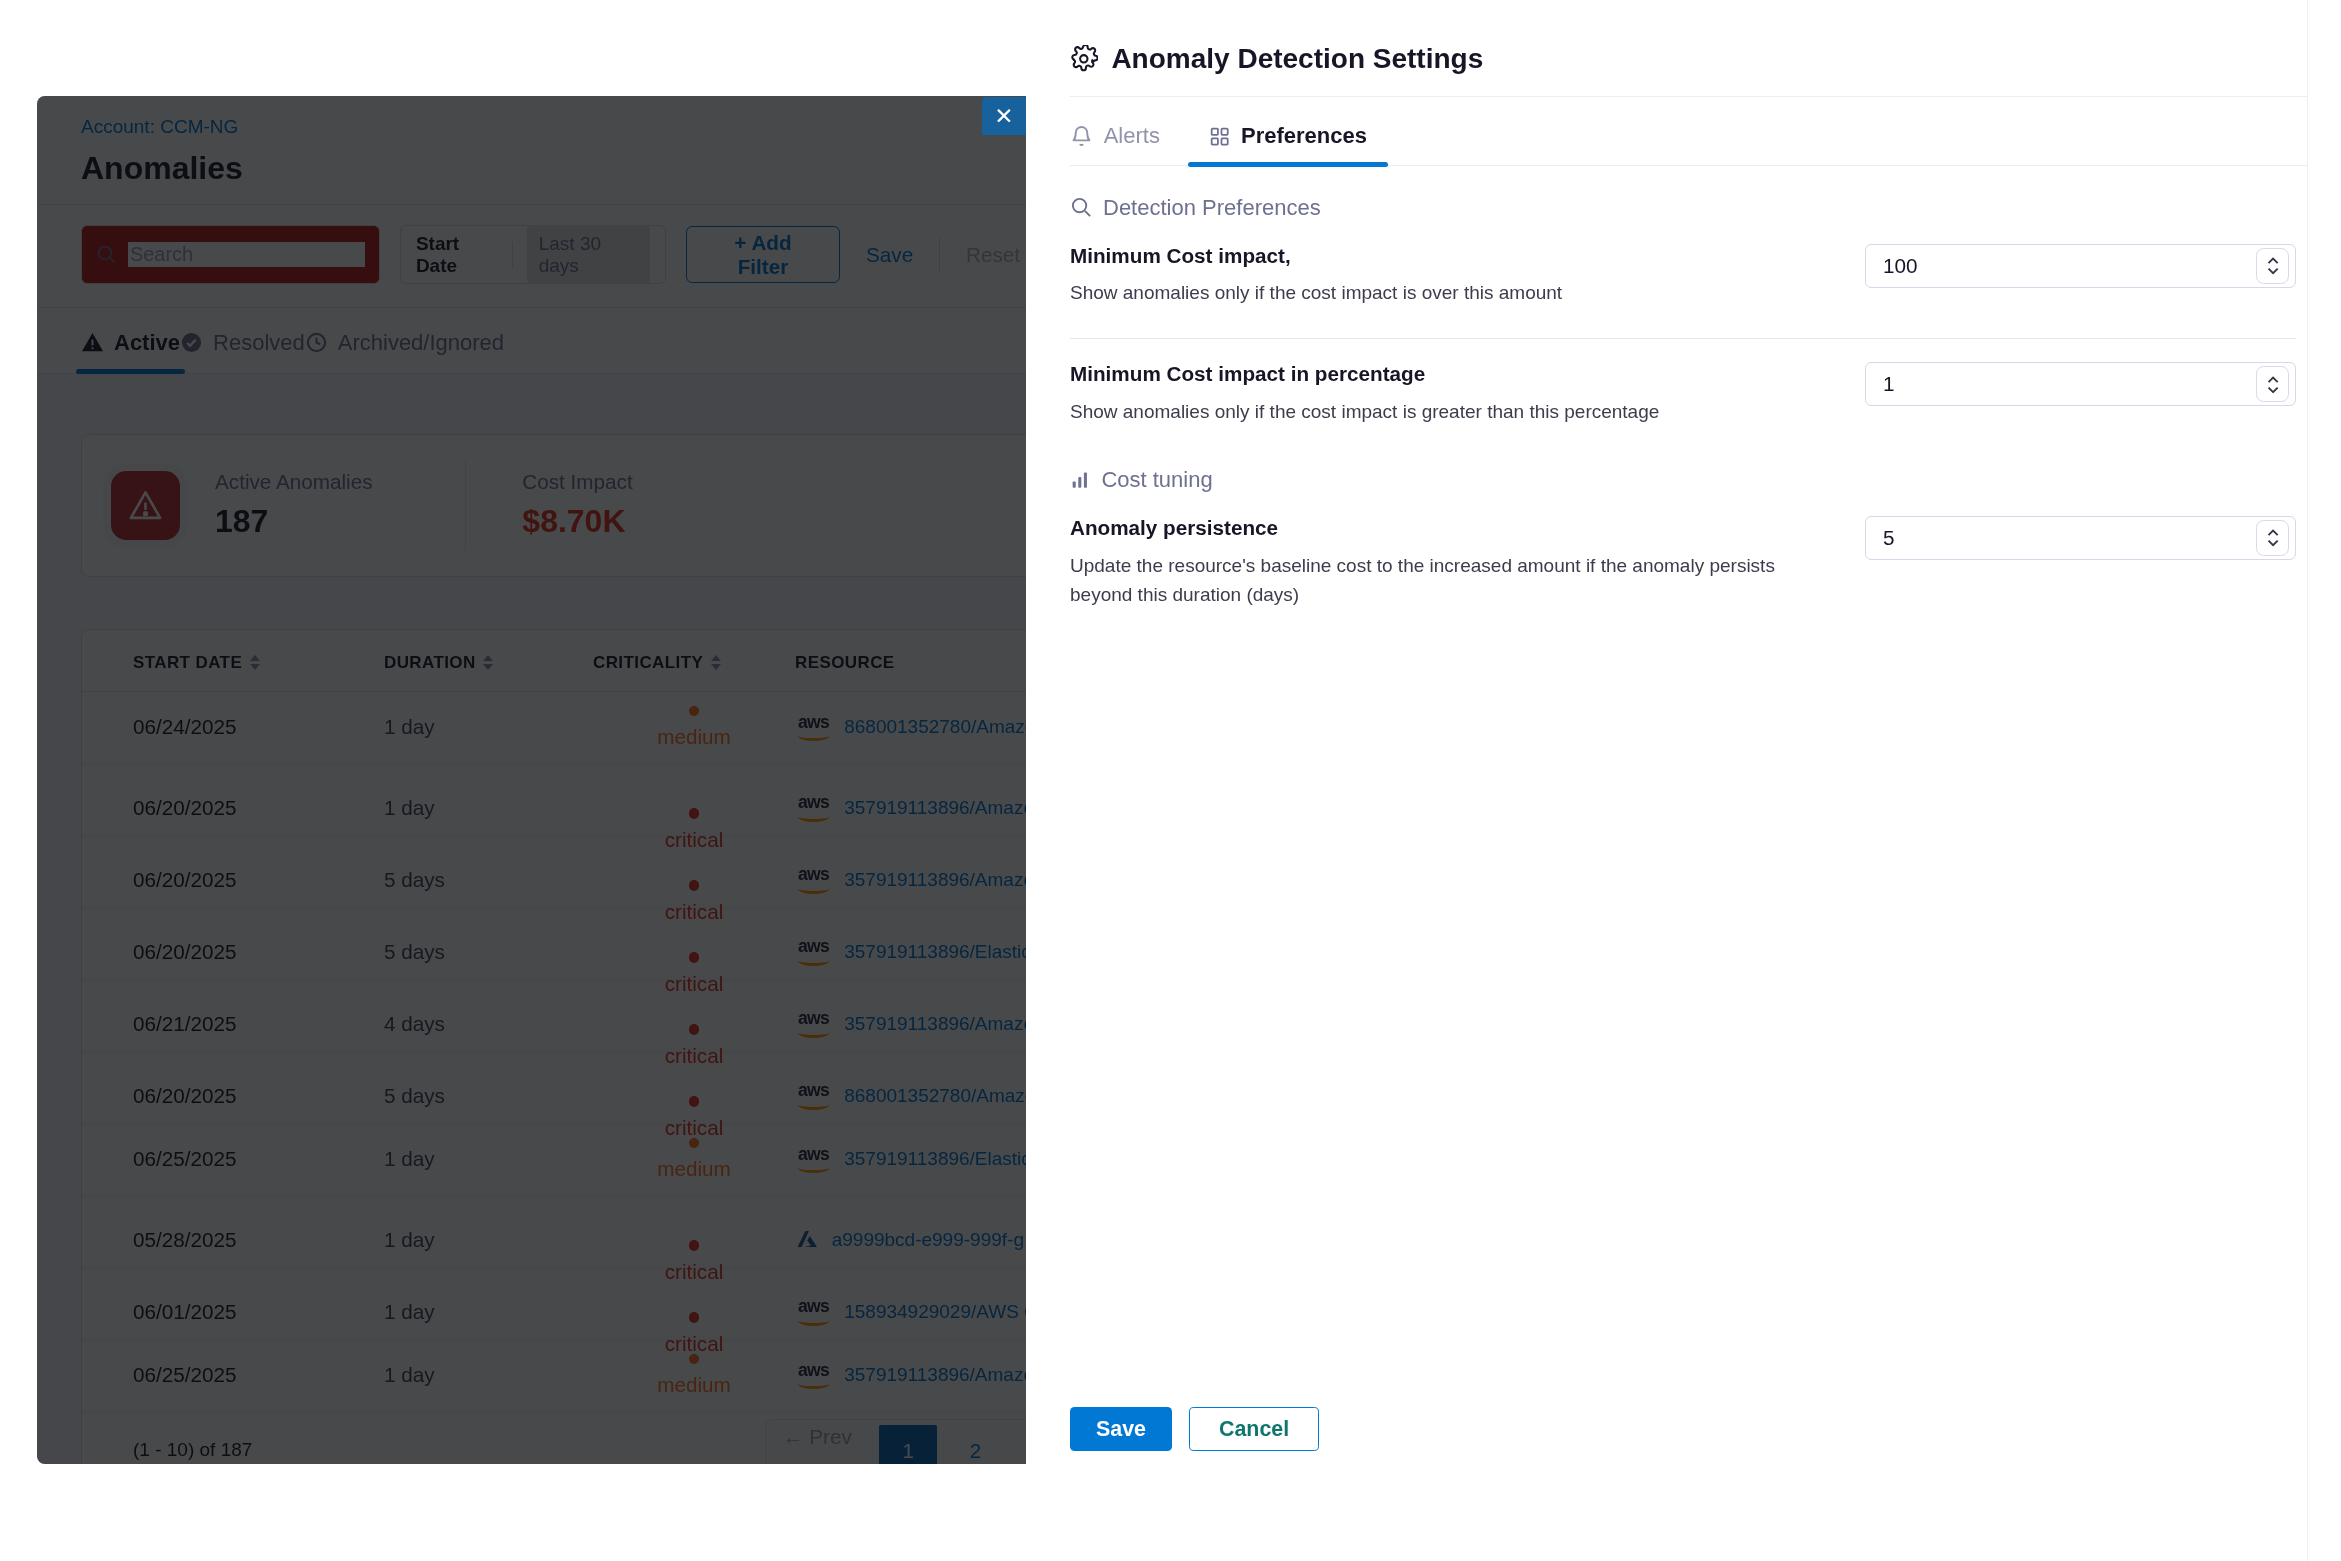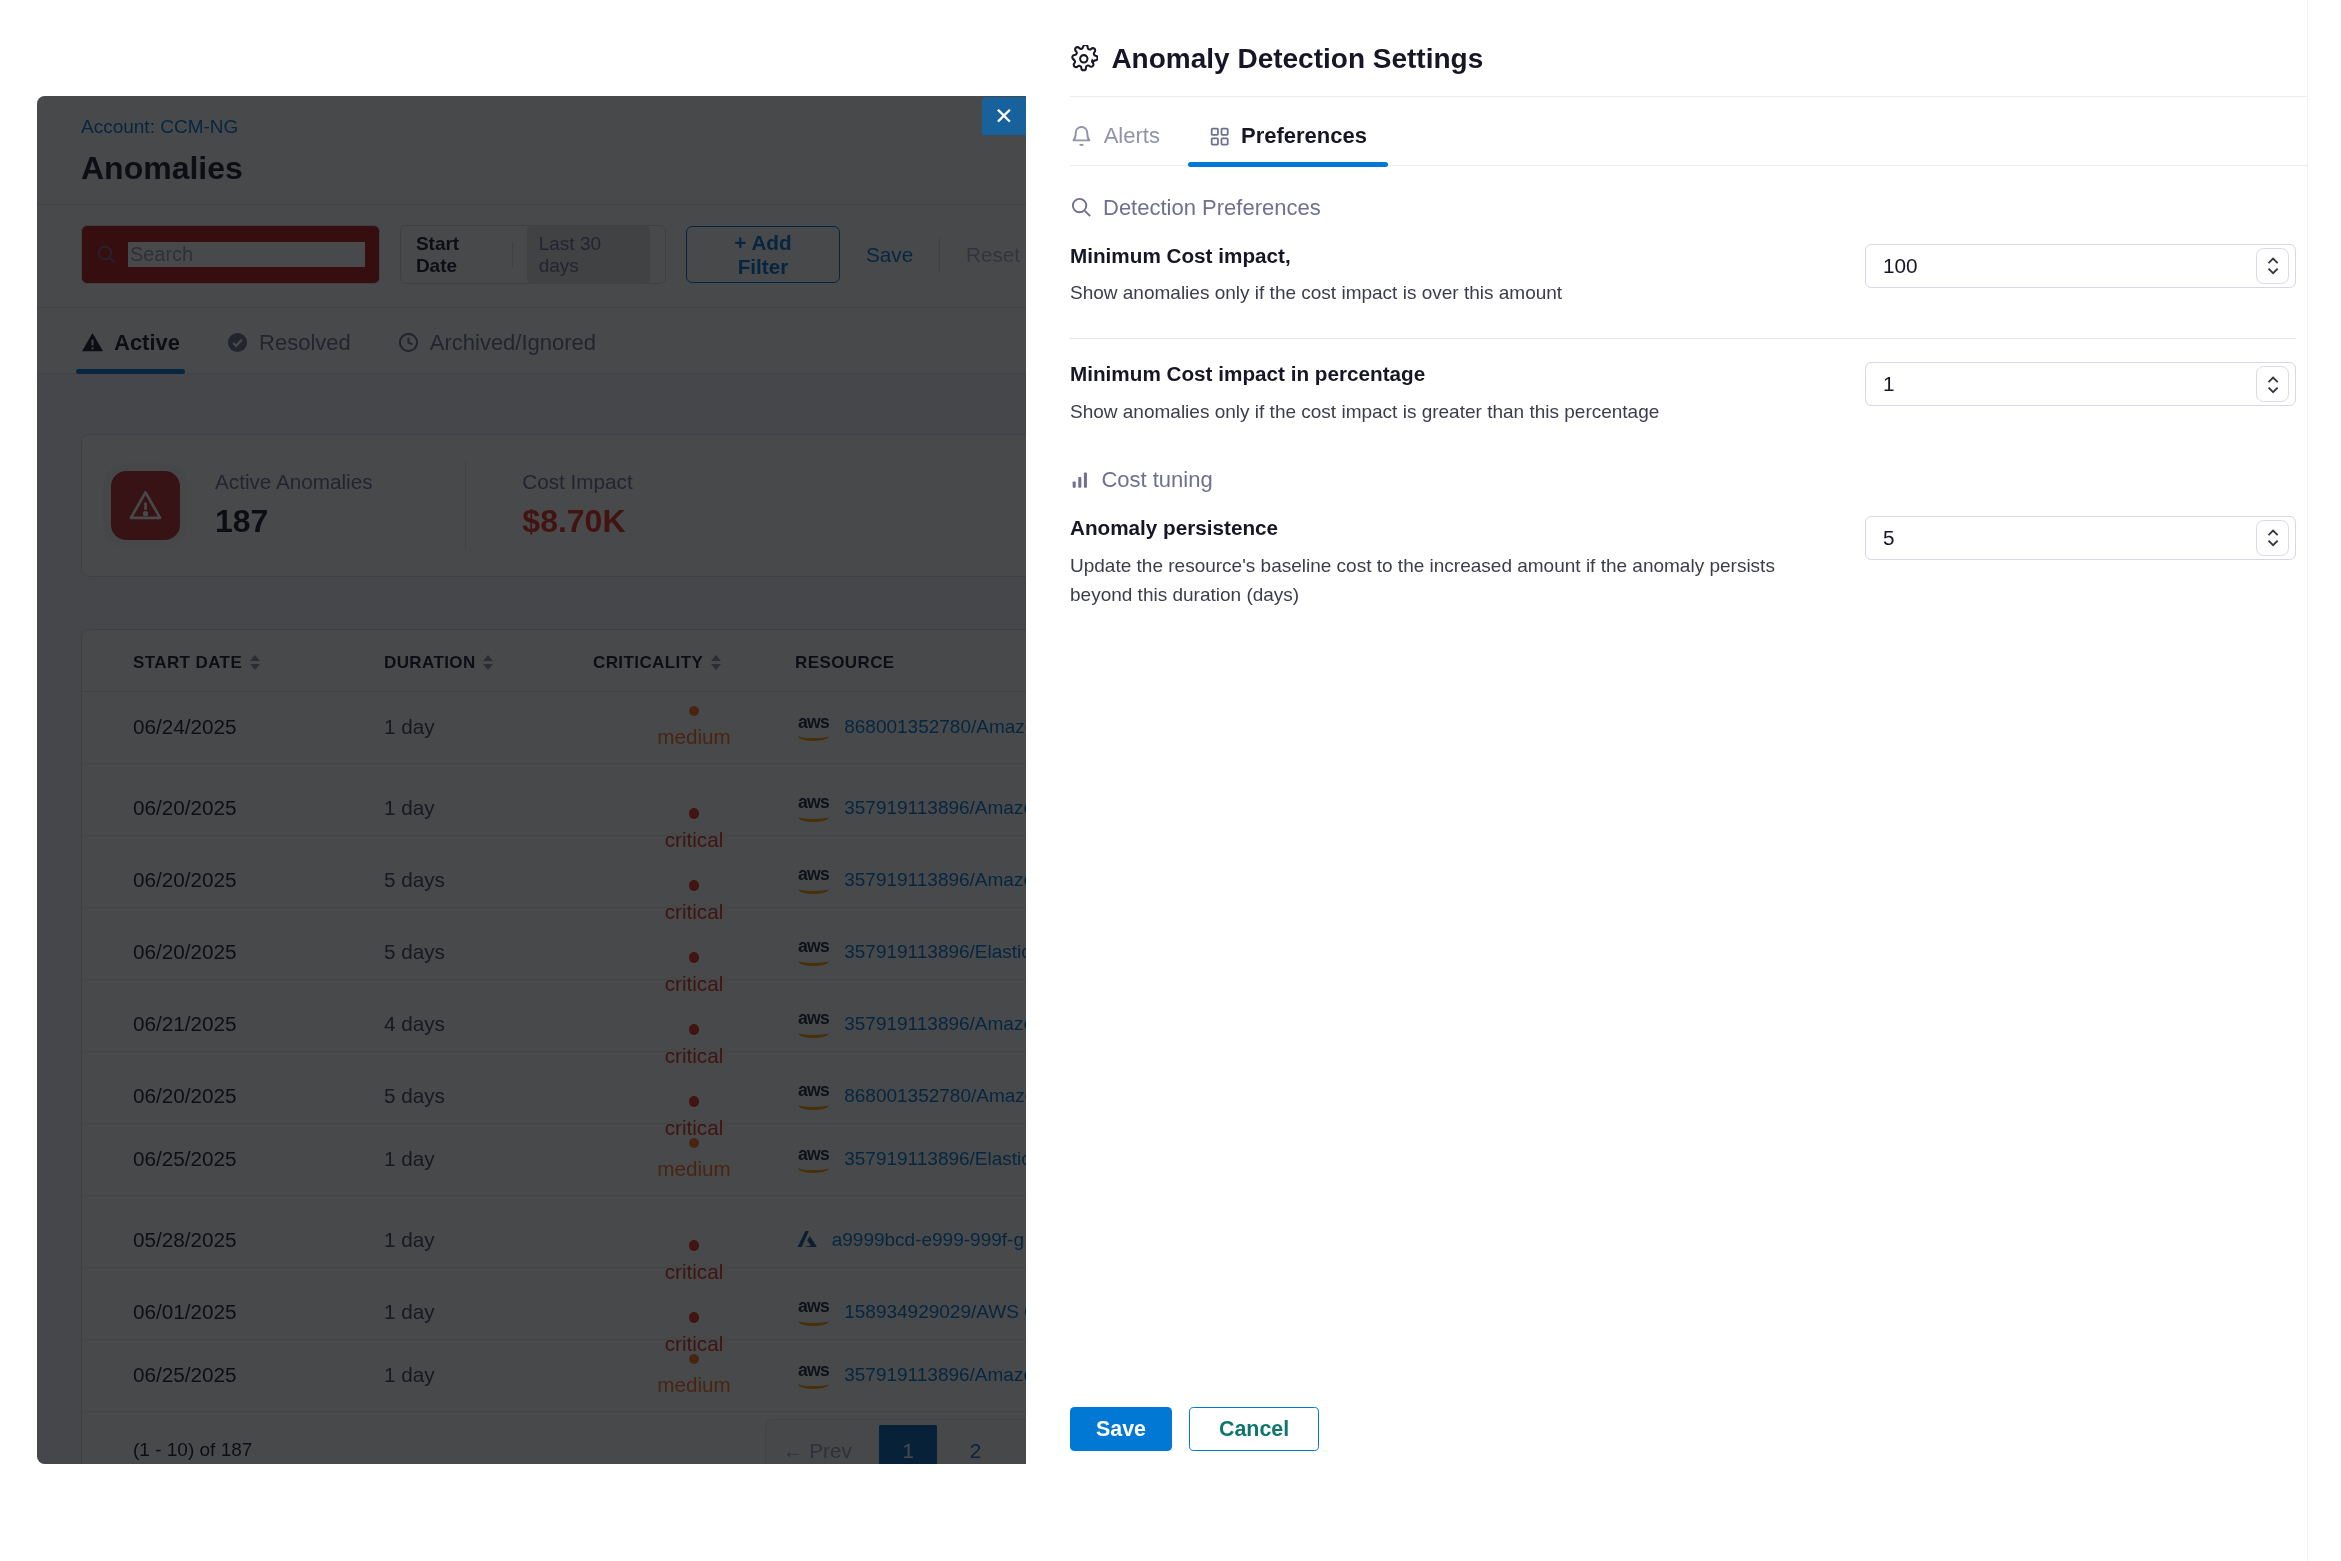--- a/index.html
+++ b/index.html
@@ -22,21 +22,21 @@
   .search-box input{border:none;outline:none;font-size:20px;color:#1c1c28;width:100%;font-family:"Liberation Sans",sans-serif;}
   .search-box input::placeholder{color:#9fa0b5;}
   .datebox{display:flex;align-items:center;gap:13.8px;height:57px;border:0.8px solid #d9dae5;border-radius:6.1px;background:#fff;padding:0 15.3px;}
   .datebox .lbl{font-size:19px;font-weight:bold;color:#1c1c28;}
   .datebox .vsep{width:0.8px;height:26px;background:#e0e0ea;}
   .chip{background:#e5e5e5;color:#6e7091;font-size:19px;border-radius:4.6px;padding:7.7px 12.2px;}
   .add-filter{display:flex;align-items:center;height:57px;padding:0 23px;border:1.5px solid #0278d5;border-radius:6.1px;color:#0278d5;font-size:20.7px;font-weight:bold;background:#fff;cursor:pointer;}
   .link-btn{font-size:20.7px;color:#0278d5;background:none;border:none;font-family:inherit;cursor:pointer;}
   .link-btn.disabled{color:#b0b1c3;}
   .fsep{width:0.8px;height:34px;background:#dcdce6;}
-  .tabs-bar{background:#fff;display:flex;gap:46px;padding:21.4px 0 0 44px;border-bottom:0.8px solid #e8e8ee;}
+  .tabs-bar{background:#fff;display:flex;padding:21.4px 0 0 44px;border-bottom:0.8px solid #e8e8ee;}
   .ptab{display:flex;align-items:center;gap:10px;font-size:22px;color:#6e7091;padding-bottom:17px;position:relative;cursor:pointer;}
   .ptab.active{color:#1c1c28;font-weight:bold;}
   .ptab.active::after{content:"";position:absolute;left:-4.6px;right:-4.6px;bottom:-1.5px;height:5.4px;border-radius:3.1px;background:#0278d5;}
   .p-content{padding:60px 0 0 44px;}
   .card{background:#fff;border:0.8px solid #dadbe7;border-radius:7.7px;width:1071px;}
   .summary{display:flex;align-items:center;padding:26px 0 26px 29px;}
   .alert-sq{width:69px;height:69px;border-radius:15.3px;background:#c02f2f;display:flex;align-items:center;justify-content:center;margin-right:35px;box-shadow:0 0 0 7.7px #f4f6f8;}
   .stat .s-label{font-size:20.7px;color:#6e7091;}
   .stat .s-value{font-size:32px;font-weight:bold;margin-top:9.2px;color:#1c1c28;}
   .stat .s-value.red{color:#e43326;}
@@ -56,21 +56,21 @@
   .dot{width:10.7px;height:10.7px;border-radius:50%;}
   .crit-critical{color:#e43326;margin-top:44px;}      .crit-critical .dot,.dot.critical{background:#e43326;}
   .crit-medium{color:#ff7020;}        .crit-medium .dot,.dot.medium{background:#ff7020;}
   .td-res{display:flex;align-items:center;gap:12.2px;white-space:nowrap;}
   .td-res a{color:#0278d5;font-size:19px;text-decoration:none;cursor:pointer;}
   .awslogo{display:flex;flex-direction:column;align-items:center;width:37px;}
   .awslogo .t{font-size:17.6px;font-weight:bold;color:#232f3e;line-height:17px;letter-spacing:-0.8px;}
   .awslogo .s{width:31px;height:7.7px;border-bottom:3.1px solid #f90;border-radius:50%;}
   .pagination{position:relative;display:flex;align-items:center;height:77px;padding-left:51px;}
   .range{font-size:19px;color:#1c1c28;}
-  .pages{position:absolute;left:683px;top:50%;transform:translateY(-50%);display:flex;align-items:center;background:#fbfbfc;border:0.8px solid #e4e4ec;border-radius:7.7px;padding:4.6px;width:429px;}
+  .pages{position:absolute;left:683px;top:50%;transform:translateY(-50%);display:flex;align-items:flex-start;background:#fbfbfc;border:0.8px solid #e4e4ec;border-radius:7.7px;padding:4.6px;width:429px;}
   .prev{color:#9fa0b5;font-size:20.7px;margin:0 27.6px 0 12.2px;cursor:pointer;}
   .pg{width:58px;height:51px;display:flex;align-items:center;justify-content:center;font-size:20.7px;color:#0278d5;margin-right:9.2px;border-radius:1.5px;cursor:pointer;}
   .pg.active{background:#0565b5;color:#fff;}
   
   .drawer{position:absolute;left:1026px;top:0;width:1316px;height:1561px;background:#fff;z-index:60;}
   .drawer-edge{position:absolute;right:34px;top:0;height:100%;border-left:0.8px solid #f0f0f3;}
   .close-btn{position:absolute;left:-44px;top:97px;width:44px;height:38px;background:#17619c;border:none;border-radius:4.6px 0 0 0;display:flex;align-items:center;justify-content:center;cursor:pointer;z-index:70;}
   .d-inner{padding-left:44px;}
   .d-titlerow{display:flex;align-items:center;gap:13.8px;margin-top:43px;}
   .d-title{font-size:28px;font-weight:bold;color:#161626;}

